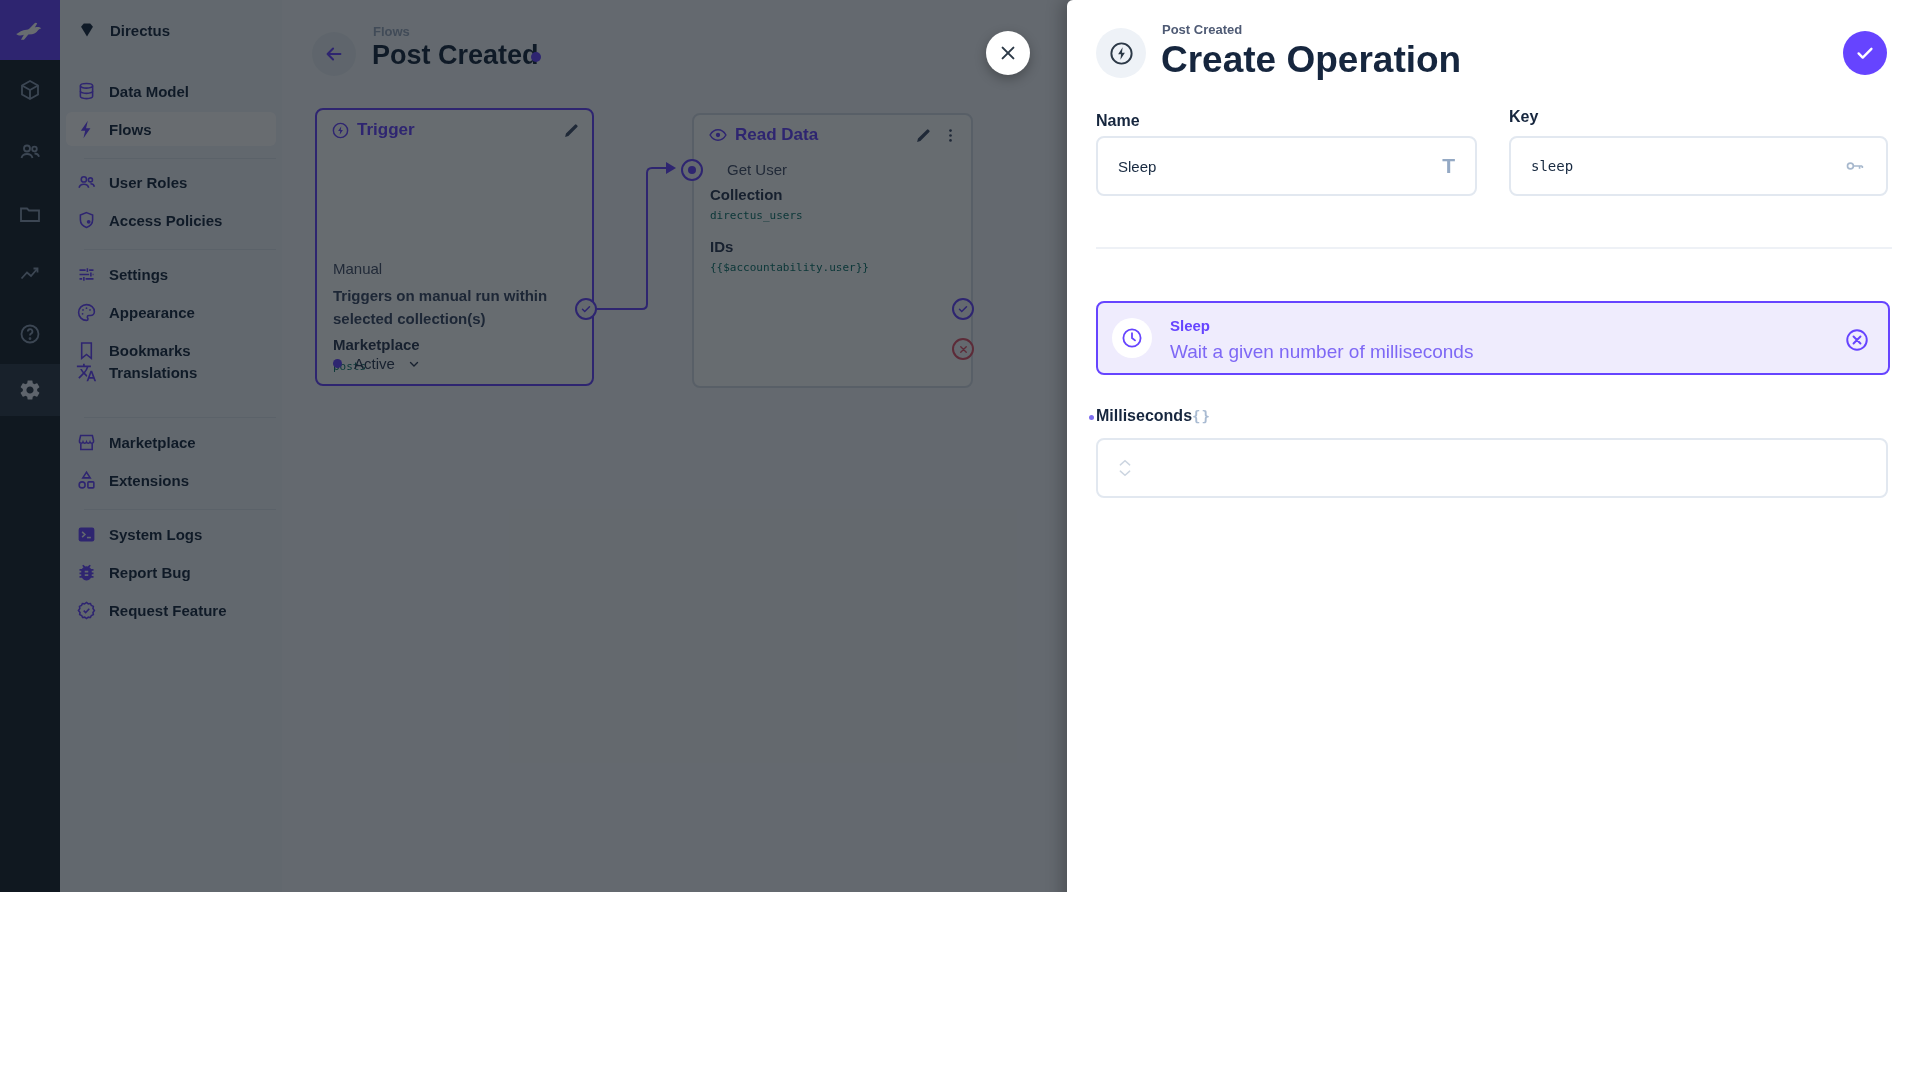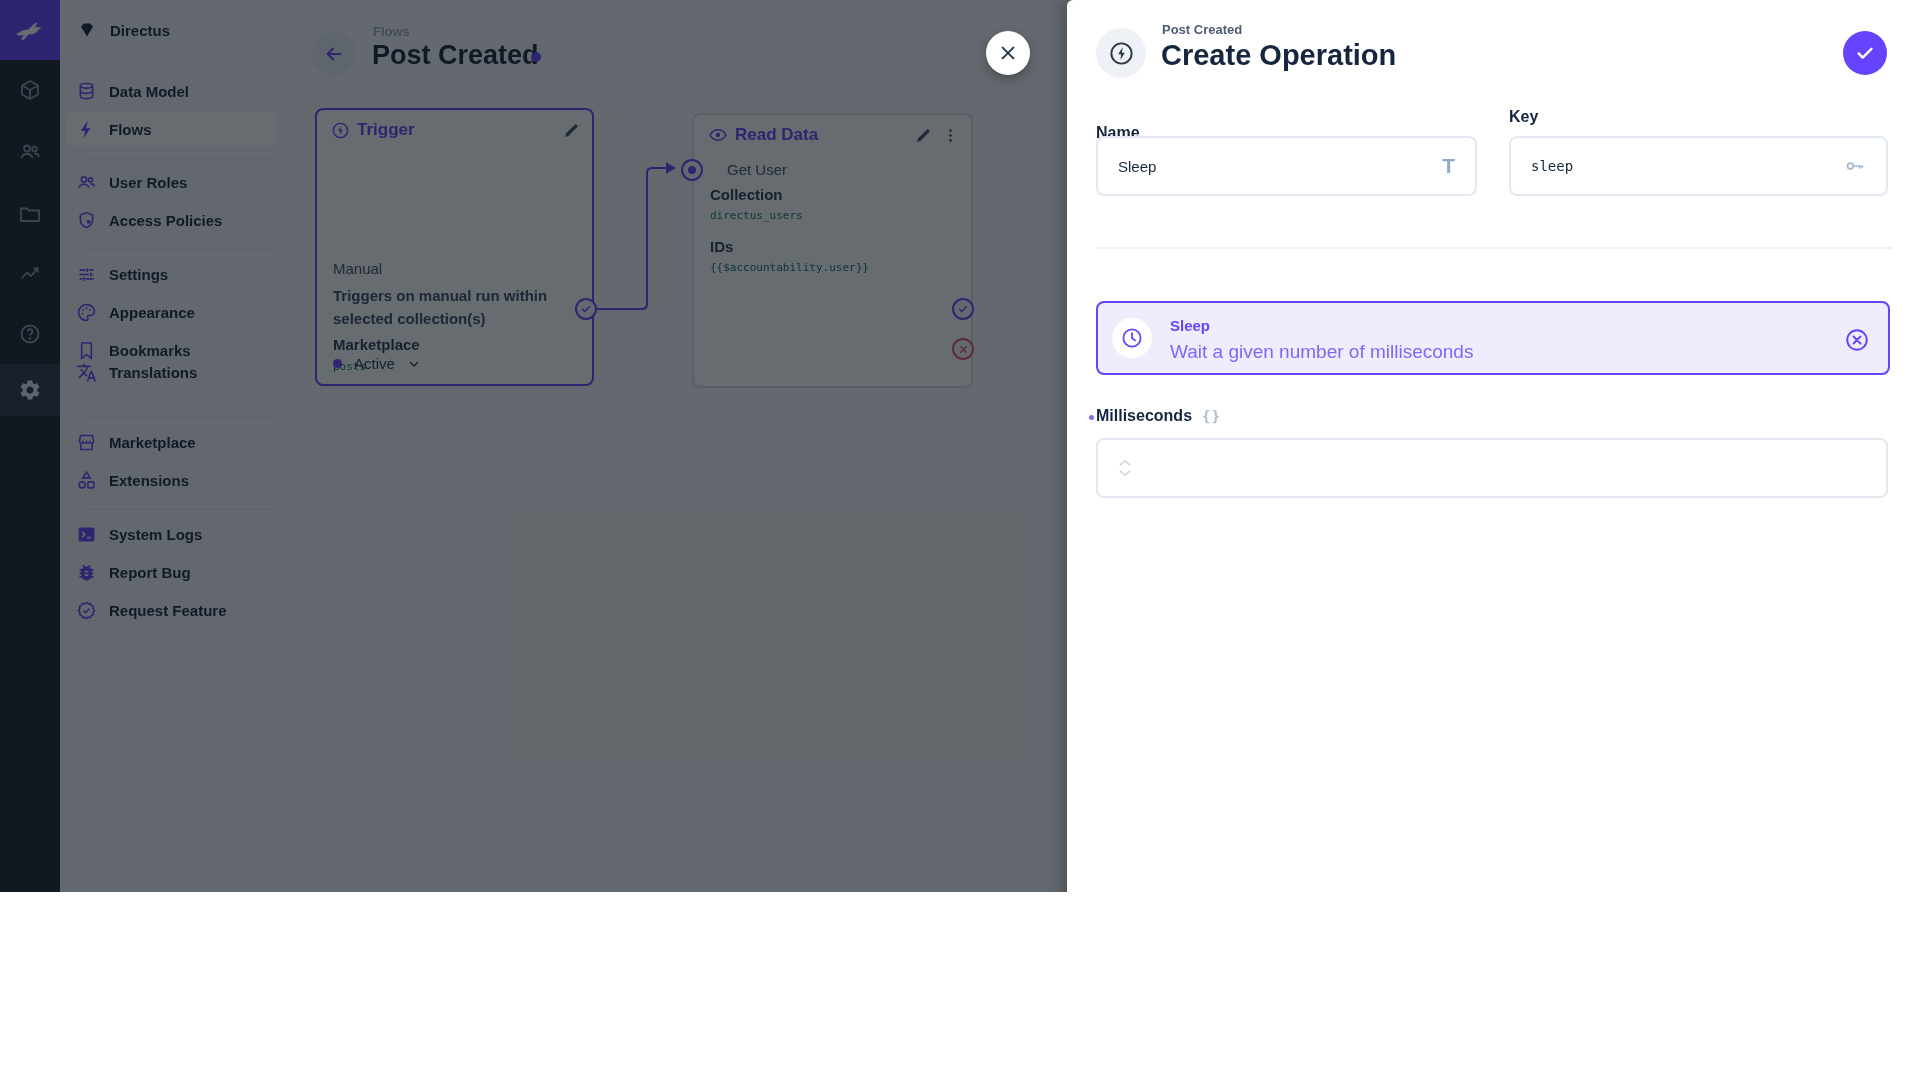--- a/index.html
+++ b/index.html
@@ -46,21 +46,21 @@
   .connector.reject { border-color:#e0556d; }
   .flow-wire { position:absolute; left:0; top:0; pointer-events:none; z-index:1; }
 
   
   .overlay { position:absolute; inset:0; background:rgba(12,17,24,0.62); z-index:5; }
   .close-fab { position:absolute; left:986px; top:31px; width:44px; height:44px; border-radius:50%; background:#fff; border:none; z-index:11; display:flex; align-items:center; justify-content:center; cursor:pointer; box-shadow:0 4px 12px rgba(0,0,0,.28); }
 
   .drawer { position:absolute; left:1067px; top:0; width:853px; height:1080px; background:#fff; z-index:10; border-radius:6px 0 0 6px; box-shadow:-6px 0 16px rgba(0,0,0,.22); }
   .dr-icon { position:absolute; left:29px; top:28px; width:50px; height:50px; border-radius:50%; background:#eef2f7; display:flex; align-items:center; justify-content:center; }
   .dr-crumb { position:absolute; left:95px; top:22px; font-size:13px; font-weight:600; color:#4e5a74; }
-  .dr-title { position:absolute; left:94px; top:39px; font-size:29px; font-weight:700; color:#16263e;text-align:center; }
+  .dr-title { position:absolute; left:94px; top:39px; font-size:37px; font-weight:700; color:#16263e;text-align:center; }
   .save-fab { position:absolute; left:776px; top:31px; width:44px; height:44px; border-radius:50%; background:#6644ff; border:none; display:flex; align-items:center; justify-content:center; cursor:pointer; }
 
   .f-label { position:absolute; font-size:16px; font-weight:700; color:#16263e; }
   .f-input { position:absolute; height:60px; border:2px solid #e2e8f0; border-radius:8px; background:#fff; display:flex; align-items:center; padding:0 20px; font-size:15px; color:#172940; }
   .f-input .val { flex:1; }
   .t-icon { font-size:21px; font-weight:600; color:#94a9c4; }
   .dr-divider { position:absolute; left:29px; top:247px; width:796px; height:2px; background:#eef1f6; }
 
   .op-card { position:absolute; left:29px; top:301px; width:794px; height:74px; background:#efecfd; border:2px solid #6644ff; border-radius:8px; cursor:pointer; }
   .op-card .bubble { position:absolute; left:14px; top:15px; width:40px; height:40px; border-radius:50%; background:#fff; display:flex; align-items:center; justify-content:center; }
@@ -344,21 +344,21 @@
         </svg>
     </div>
     <div class="dr-crumb">Post Created</div>
     <h2 class="dr-title">Create Operation</h2>
     <button class="save-fab">
       <svg width="22" height="22" viewBox="0 0 24 24" fill="none" stroke="#ffffff" stroke-width="2.6" stroke-linecap="round" stroke-linejoin="round">
           <path d="M5 12.5l4.5 4.5L19 7.5"></path>
         </svg>
     </button>
 
-    <div class="f-label" style="left:29px; top:124px;">Name</div>
+    <div class="f-label" style="left:29px; top:112px;">Name</div>
     <div class="f-input" style="left:29px; top:136px; width:381px;">
       <span class="val">Sleep</span>
       <span class="t-icon">T</span>
     </div>
 
     <div class="f-label" style="left:442px; top:108px;">Key</div>
     <div class="f-input" style="left:442px; top:136px; width:379px;">
       <span class="val mono" style="font-size:14px">sleep</span>
       <svg width="22" height="22" viewBox="0 0 24 24" fill="none" stroke="#a7b8cd" stroke-width="1.8">
           <circle cx="7" cy="12" r="3.2"></circle>
@@ -377,21 +377,21 @@
       </div>
       <div class="op-name">Sleep</div>
       <div class="op-desc">Wait a given number of milliseconds</div>
       <svg class="op-remove" width="26" height="26" viewBox="0 0 24 24" fill="none" stroke="#6644ff" stroke-width="1.8" stroke-linecap="round">
           <circle cx="12" cy="12" r="9"></circle>
           <path d="M8.8 8.8l6.4 6.4M15.2 8.8l-6.4 6.4"></path>
         </svg>
     </div>
 
     <span class="req-dot"></span>
-    <div class="f-label" style="left:29px; top:407px; display:flex; align-items:center; gap:10px;">
+    <div class="f-label" style="left:29px; top:407px; display:flex; align-items:center; ">
       <span>Milliseconds</span>
       <span class="braces">{}</span>
     </div>
     <div class="f-input" style="left:29px; top:438px; width:792px;">
       <span class="stepper">
         <svg width="14" height="9" viewBox="0 0 24 14" fill="none" stroke="#cdd6e1" stroke-width="2.6" stroke-linecap="round">
             <path d="M4 11l8-7 8 7"></path>
           </svg>
         <svg width="14" height="9" viewBox="0 0 24 14" fill="none" stroke="#cdd6e1" stroke-width="2.6" stroke-linecap="round">
             <path d="M4 3l8 7 8-7"></path>

